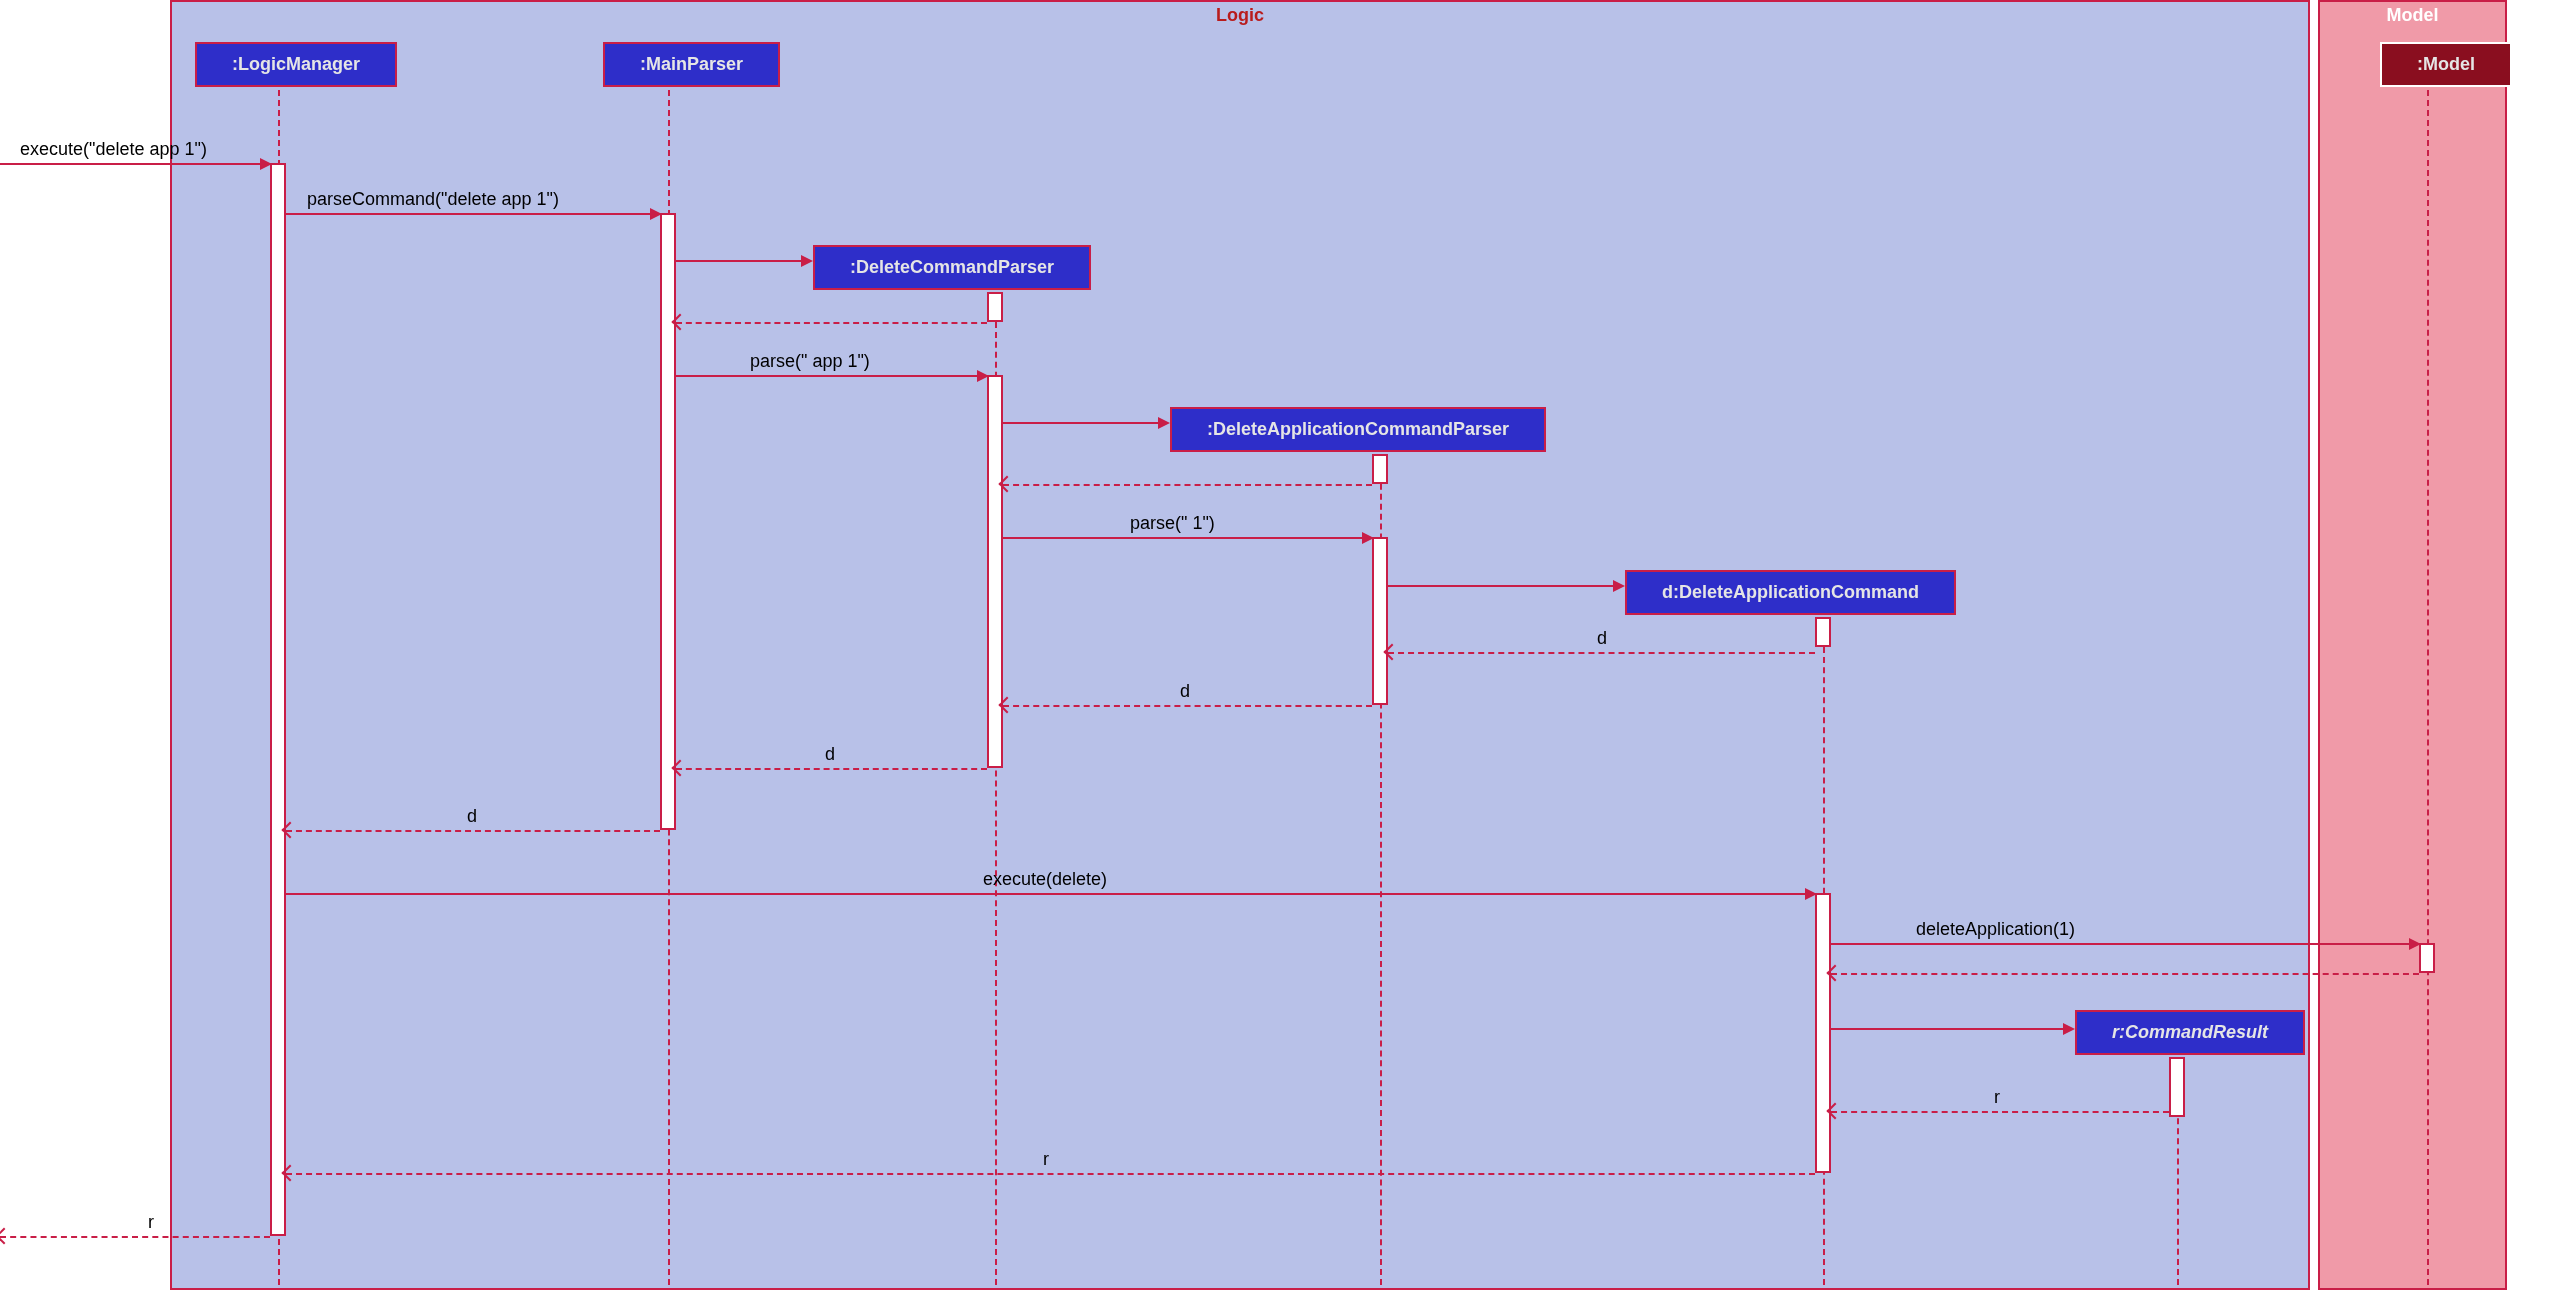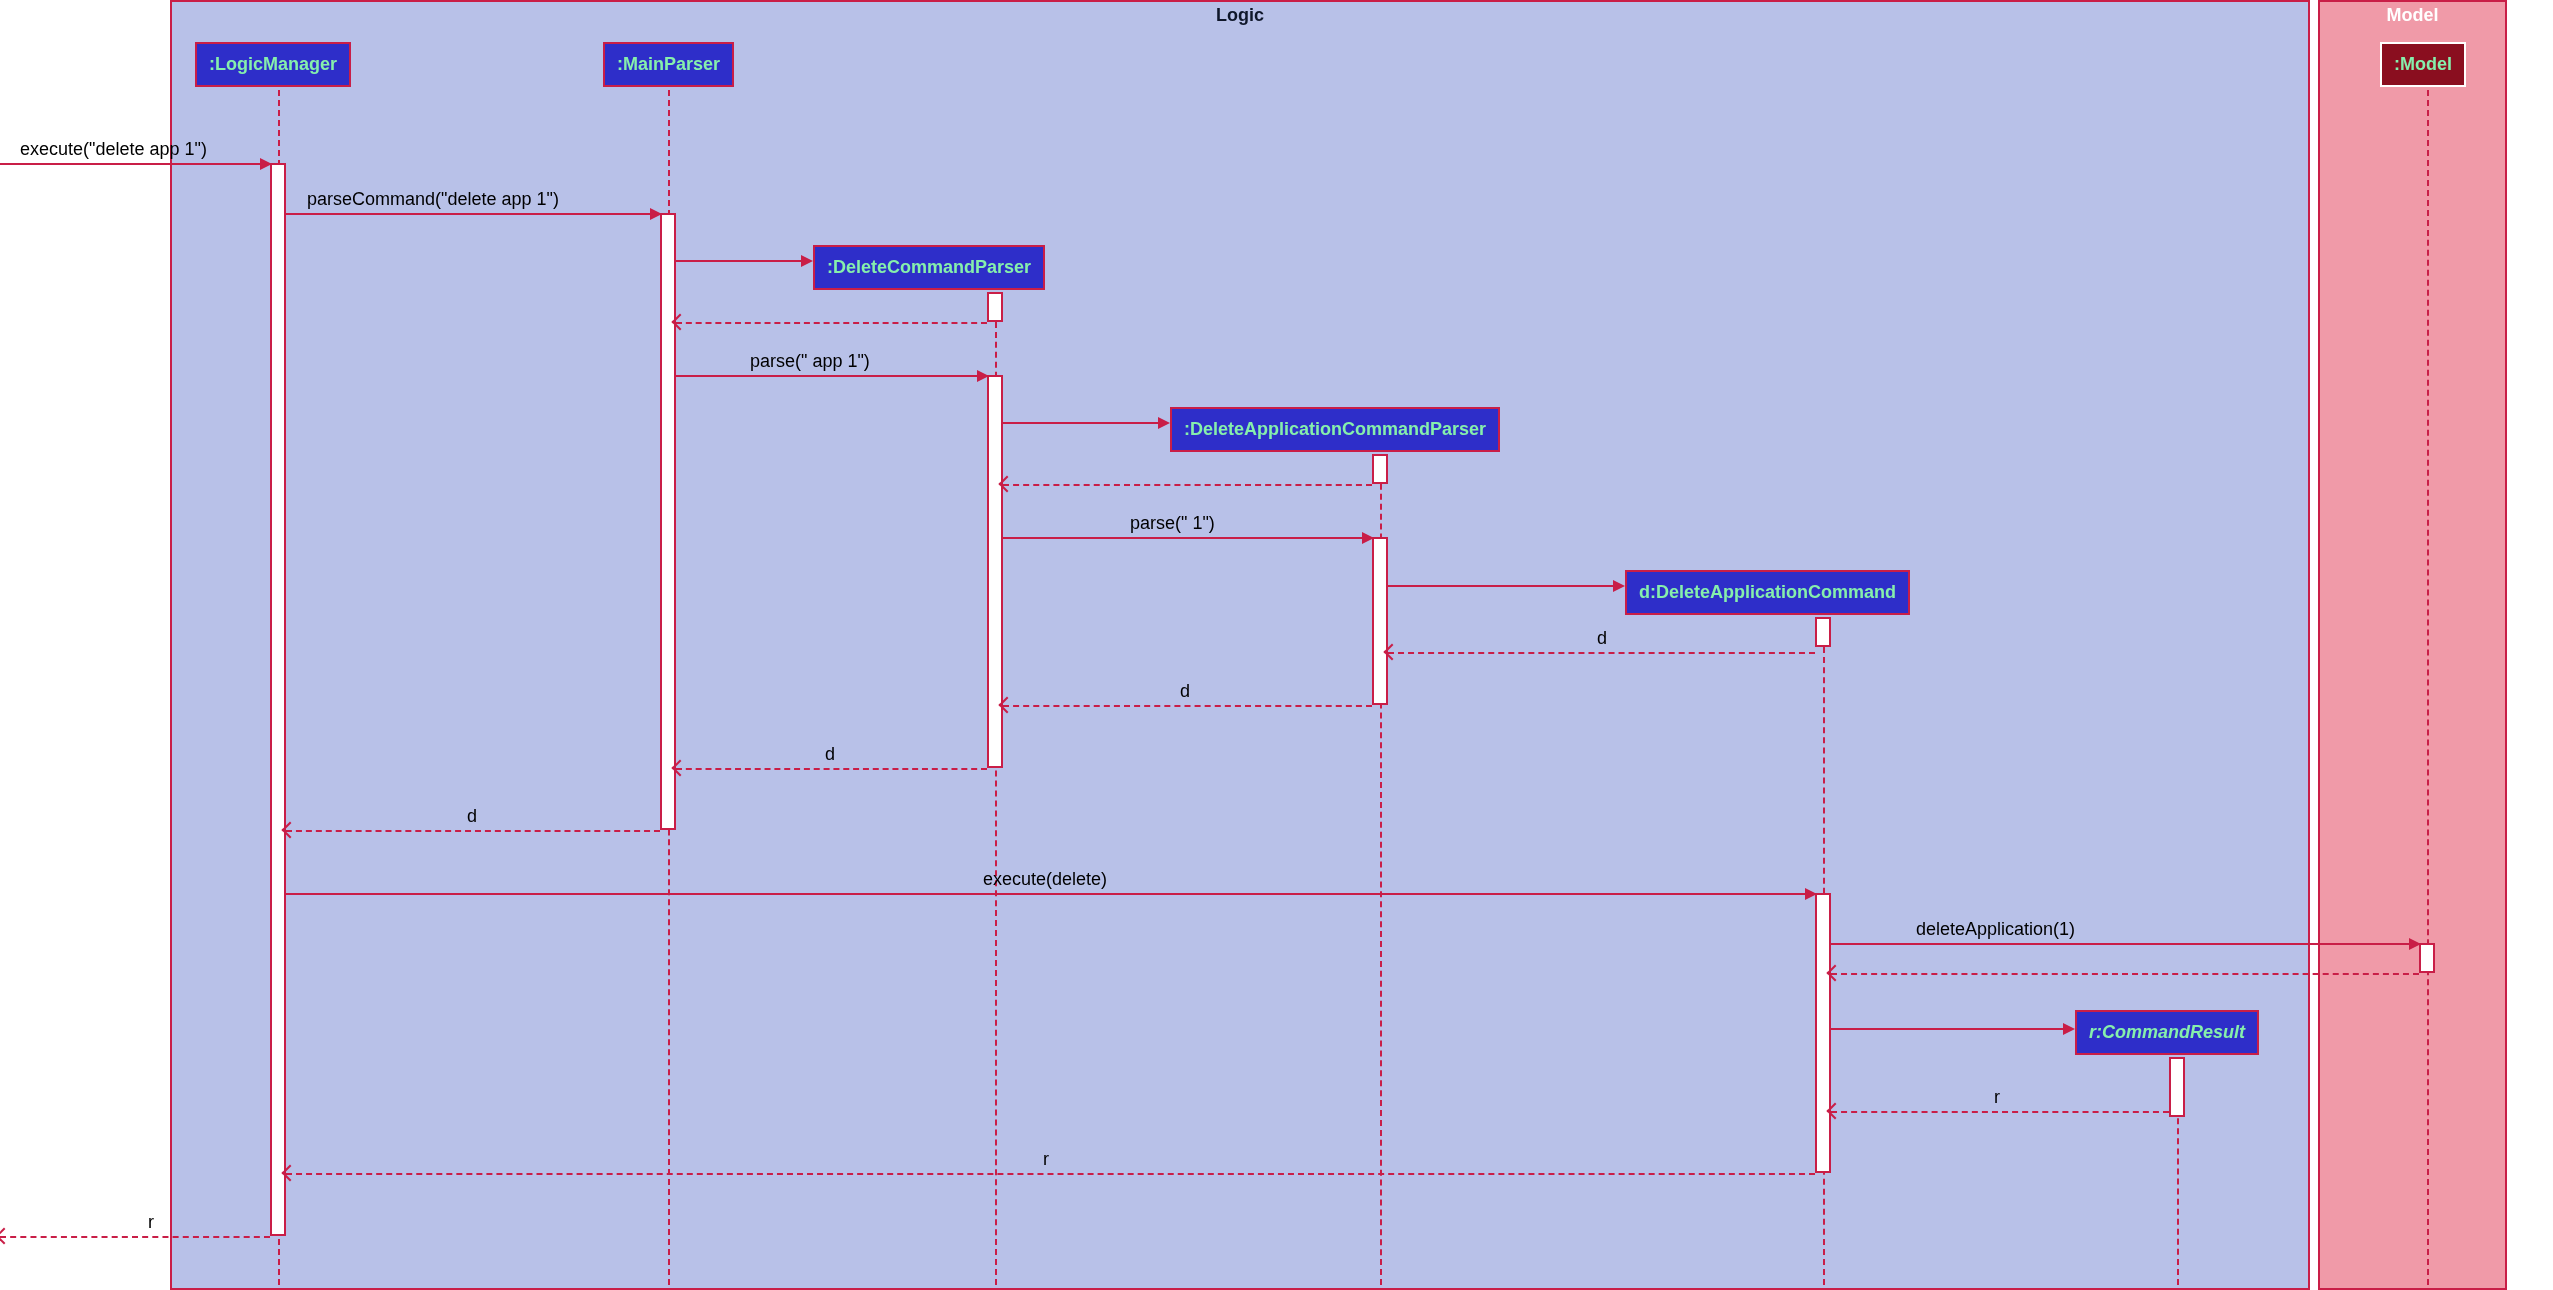--- a/index.html
+++ b/index.html
@@ -1,23 +1,23 @@
 <!DOCTYPE html>
 <html><head>
 <meta charset="utf-8">
 <style>
 * { box-sizing: border-box; margin: 0; padding: 0; }
 body { font-family: Arial, sans-serif; font-size: 13px; background: #fff; width: 2553px; height: 1290px; position: relative; }
 .frame { position: absolute; border: 2px solid; }
-.frame-label { position: absolute; top: 0; left: 50%; transform: translateX(-50%); padding: 3px 14px; font-weight: bold; font-size: 18px; color: #0f172a; }
+.frame-label { position: absolute; top: 0; left: 50%; transform: translateX(-50%); padding: 3px 14px; font-weight: bold; font-size: 18px; color: #b91c1c; }
 .logic-frame { left: 170px; top: 0; width: 2140px; height: 1290px; background: #b8c1e8; border-color: #c91e47; }
 .logic-label { background: transparent; }
 .model-frame { left: 2318px; top: 0; width: 189px; height: 1290px; background: #f09aa8; border-color: #c91e47; }
 .model-label { background: transparent; color: #fff; }
-.participant-box { position: absolute; background: #2e2ec9; border: 2px solid #c91e47; color: #86efac; font-weight: bold; font-size: 18px; padding: 10px 12px; text-align: left; }
+.participant-box { position: absolute; background: #2e2ec9; border: 2px solid #c91e47; color: #e5e5e5; font-weight: bold; font-size: 18px; padding: 10px 35px; text-align: left; }
 .model-box { background: #8a0e1f; border: 2px solid #fff; }
 .lifeline { position: absolute; width: 0; border-left: 2px dashed #c91e47; }
 .activation { position: absolute; width: 16px; background: #fff; border: 2px solid #c91e47; }
 .msg-line { position: absolute; height: 0; border-top: 2px solid #c91e47; z-index: 5; }
 .msg-line.dashed { border-top: 2px dashed #c91e47; }
 .msg-label { position: absolute; font-size: 18px; color: #000; white-space: nowrap; z-index: 6; }
 .arrow-right { position: absolute; right: -2px; top: -7px; width: 0; height: 0; border-left: 12px solid #c91e47; border-top: 6px solid transparent; border-bottom: 6px solid transparent; }
 .arrow-left-open { position: absolute; left: -2px; top: -8px; width: 12px; height: 12px; border-left: 2px solid #c91e47; border-bottom: 2px solid #c91e47; transform: rotate(45deg); }
 </style>
 </head>

